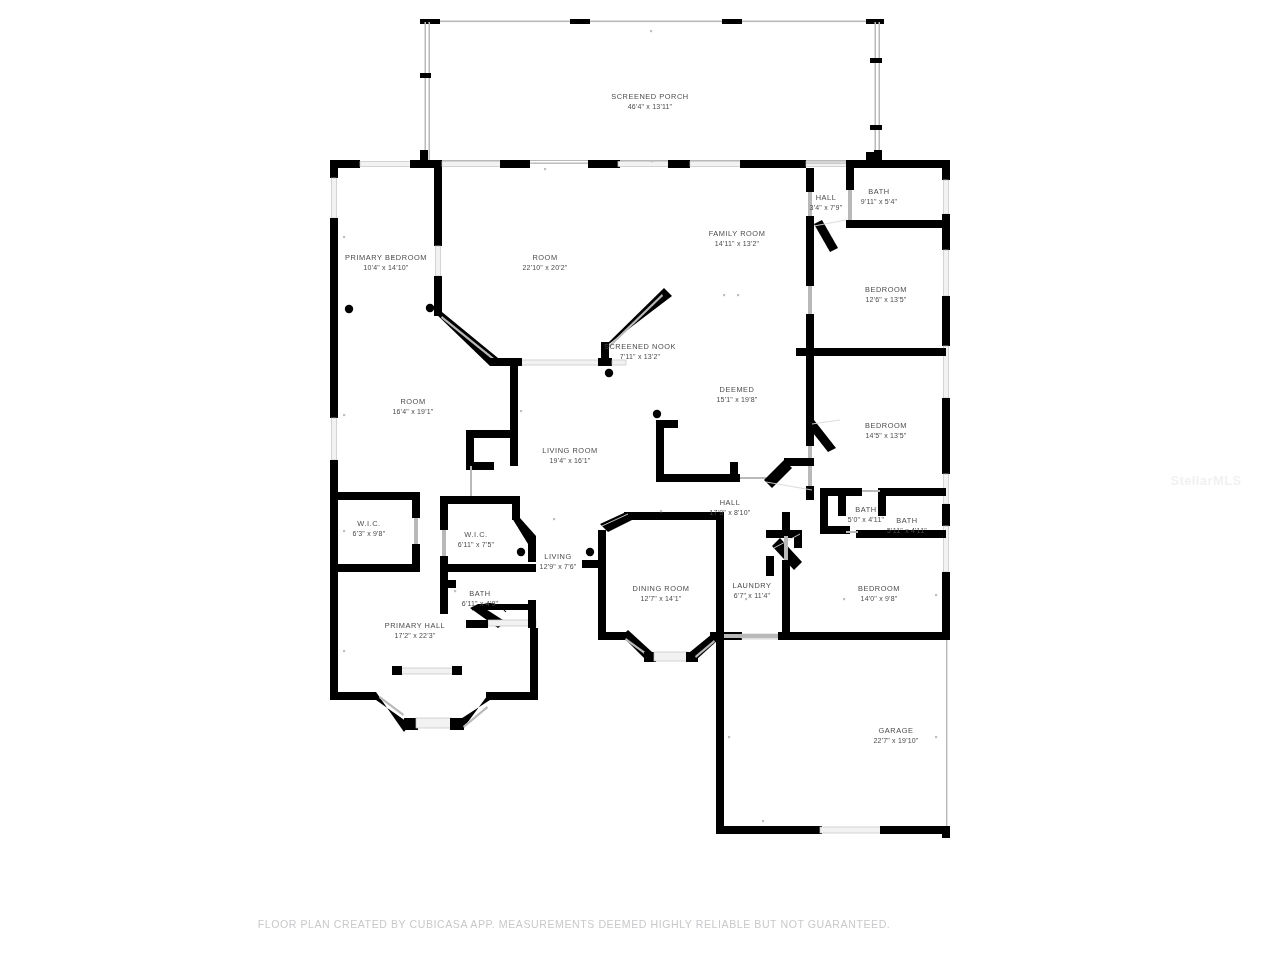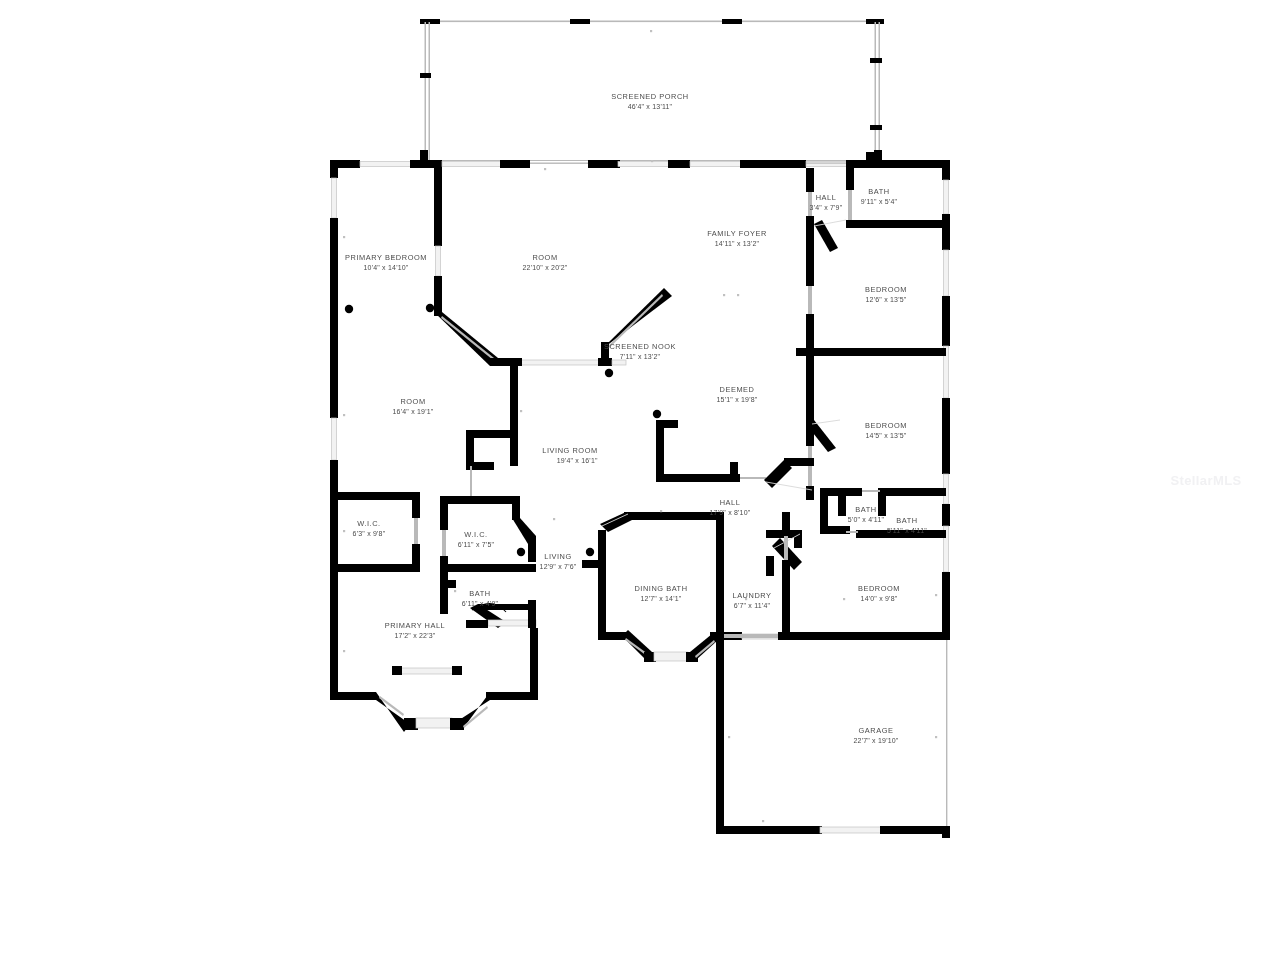--- a/index.html
+++ b/index.html
@@ -344,21 +344,21 @@
   </div>
   <div class="room-label" style="left:386px;top:240px;margin-top:23px;">
     <span class="nm">PRIMARY BEDROOM</span>
     <span class="dm">10'4" x 14'10"</span>
   </div>
   <div class="room-label" style="left:545px;top:263px;">
     <span class="nm">ROOM</span>
     <span class="dm">22'10" x 20'2"</span>
   </div>
   <div class="room-label" style="left:737px;top:239px;">
-    <span class="nm">FAMILY FOYER</span>
+    <span class="nm">FAMILY ROOM</span>
     <span class="dm">14'11" x 13'2"</span>
   </div>
   <div class="room-label" style="left:826px;top:203px;">
     <span class="nm">HALL</span>
     <span class="dm">3'4" x 7'9"</span>
   </div>
   <div class="room-label" style="left:879px;top:197px;">
     <span class="nm">BATH</span>
     <span class="dm">9'11" x 5'4"</span>
   </div>
@@ -375,21 +375,21 @@
     <span class="dm">15'1" x 19'8"</span>
   </div>
   <div class="room-label" style="left:413px;top:407px;">
     <span class="nm">ROOM</span>
     <span class="dm">16'4" x 19'1"</span>
   </div>
   <div class="room-label" style="left:886px;top:431px;">
     <span class="nm">BEDROOM</span>
     <span class="dm">14'5" x 13'5"</span>
   </div>
-  <div class="room-label" style="left:570px;top:456px;text-align:right;">
+  <div class="room-label" style="left:570px;top:456px;">
     <span class="nm">LIVING ROOM</span>
     <span class="dm">19'4" x 16'1"</span>
   </div>
   <div class="room-label" style="left:730px;top:508px;">
     <span class="nm">HALL</span>
     <span class="dm">17'9" x 8'10"</span>
   </div>
   <div class="room-label" style="left:866px;top:515px;">
     <span class="nm">BATH</span>
     <span class="dm">5'0" x 4'11"</span>
@@ -403,40 +403,41 @@
     <span class="dm">6'3" x 9'8"</span>
   </div>
   <div class="room-label" style="left:476px;top:540px;">
     <span class="nm">W.I.C.</span>
     <span class="dm">6'11" x 7'5"</span>
   </div>
   <div class="room-label" style="left:558px;top:562px;">
     <span class="nm">LIVING</span>
     <span class="dm">12'9" x 7'6"</span>
   </div>
-  <div class="room-label" style="left:752px;top:591px;margin-top:10px;">
+  <div class="room-label" style="left:752px;top:591px;">
     <span class="nm">LAUNDRY</span>
     <span class="dm">6'7" x 11'4"</span>
   </div>
   <div class="room-label" style="left:879px;top:594px;">
     <span class="nm">BEDROOM</span>
     <span class="dm">14'0" x 9'8"</span>
   </div>
   <div class="room-label" style="left:661px;top:594px;">
-    <span class="nm">DINING BATH</span>
+    <span class="nm">DINING ROOM</span>
     <span class="dm">12'7" x 14'1"</span>
   </div>
   <div class="room-label" style="left:480px;top:599px;">
     <span class="nm">BATH</span>
     <span class="dm">6'11" x 4'9"</span>
   </div>
   <div class="room-label" style="left:415px;top:631px;">
     <span class="nm">PRIMARY HALL</span>
     <span class="dm">17'2" x 22'3"</span>
   </div>
-  <div class="room-label" style="left:876px;top:736px;text-align:center;">
+  <div class="room-label" style="left:896px;top:736px;text-align:center;">
     <span class="nm">GARAGE</span>
     <span class="dm">22'7" x 19'10"</span>
   </div>
 
   <div id="watermark">StellarMLS</div>
+  <div id="footer-note">FLOOR PLAN CREATED BY CUBICASA APP. MEASUREMENTS DEEMED HIGHLY RELIABLE BUT NOT GUARANTEED.</div>
 
 </div>
 
 </body></html>

